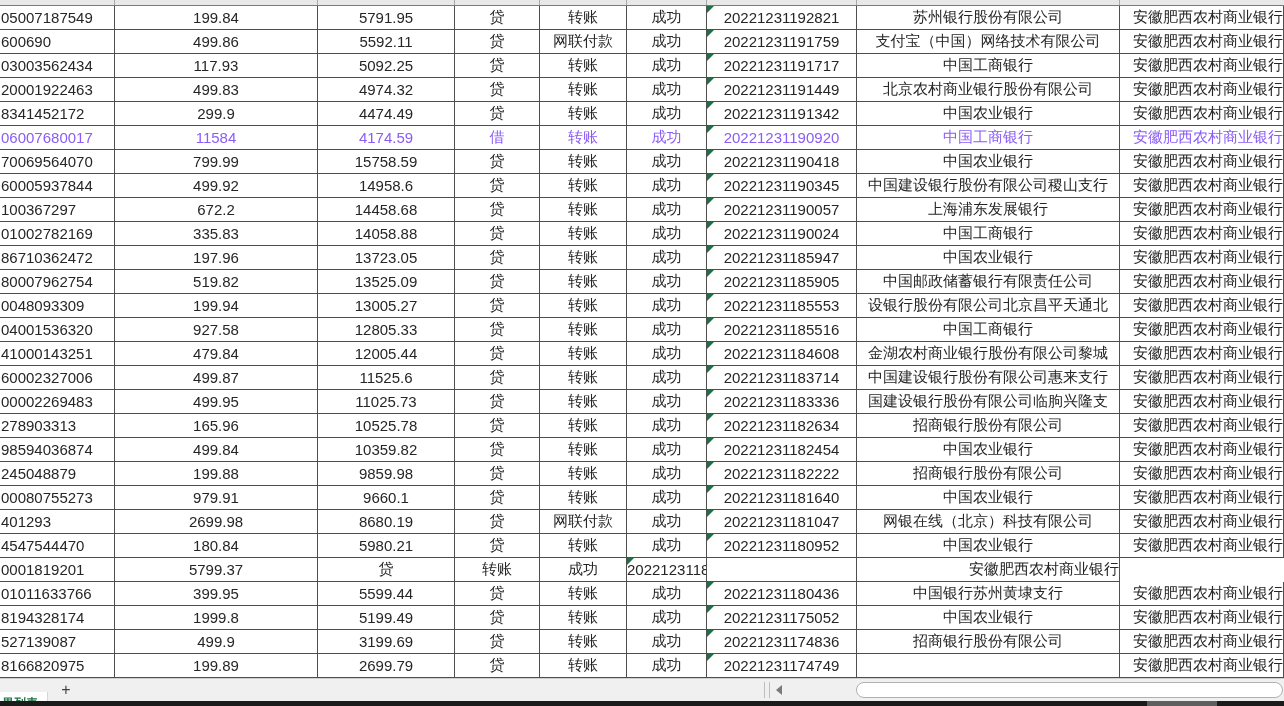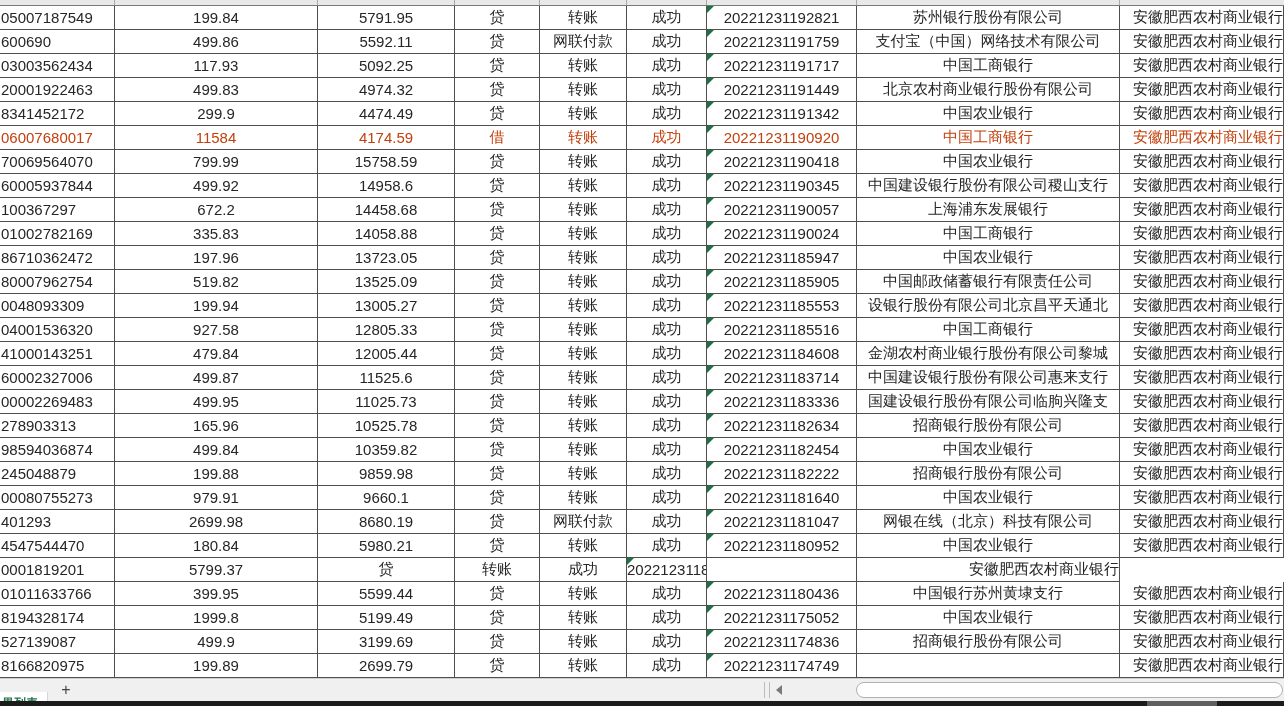--- a/index.html
+++ b/index.html
@@ -27,21 +27,21 @@
     position:relative;box-sizing:border-box;
     border-right:1px solid #4f4f4f;border-bottom:1px solid #4f4f4f;
     font-size:15px;line-height:23px;color:#262626;
     text-align:center;white-space:nowrap;overflow:hidden;
     background:#fff;
   }
   .cell.cjk{font-family:"Liberation Serif","DejaVu Serif",serif;}
   .cell.left{text-align:left;padding-left:1px;}
   .cell.payee{overflow:visible;text-align:right;padding-left:0;}
   .cell.payee .pt{display:inline-block;margin-left:-3px;}
-  .row.hl .cell{color:#c2410c;}
+  .row.hl .cell{color:#8b5cf6;}
   .tri{
     position:absolute;left:0;top:0;width:0;height:0;
     border-top:7px solid #1e7145;border-right:7px solid transparent;
   }
   
   .sheetbar{
     position:relative;height:22px;background:#f0f0f0;
     border-top:1px solid #cfcfcf;
   }
   .sheettab{

